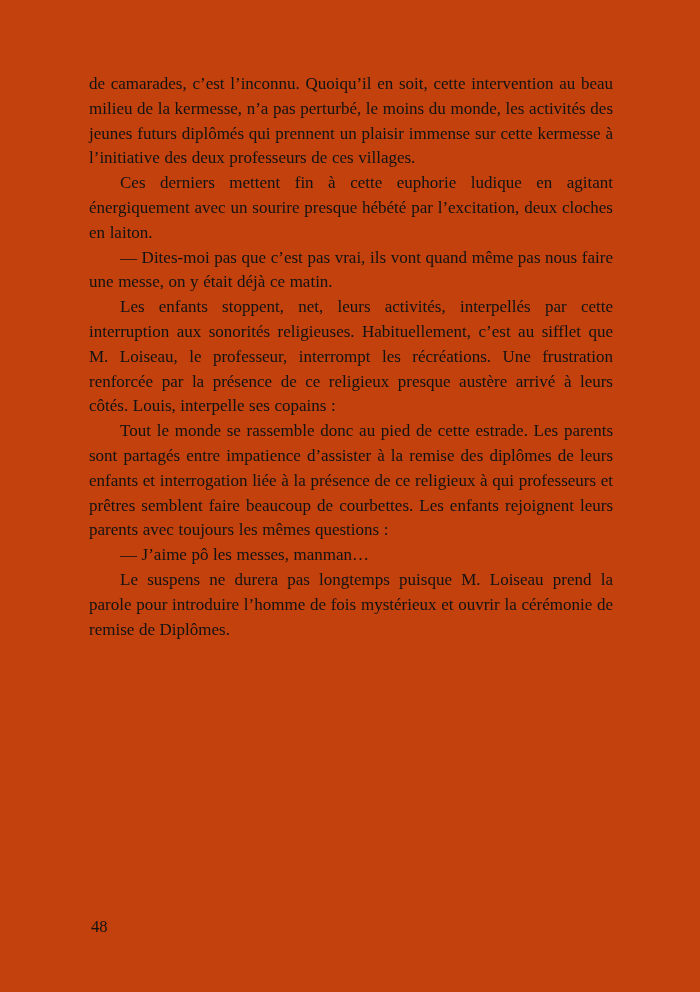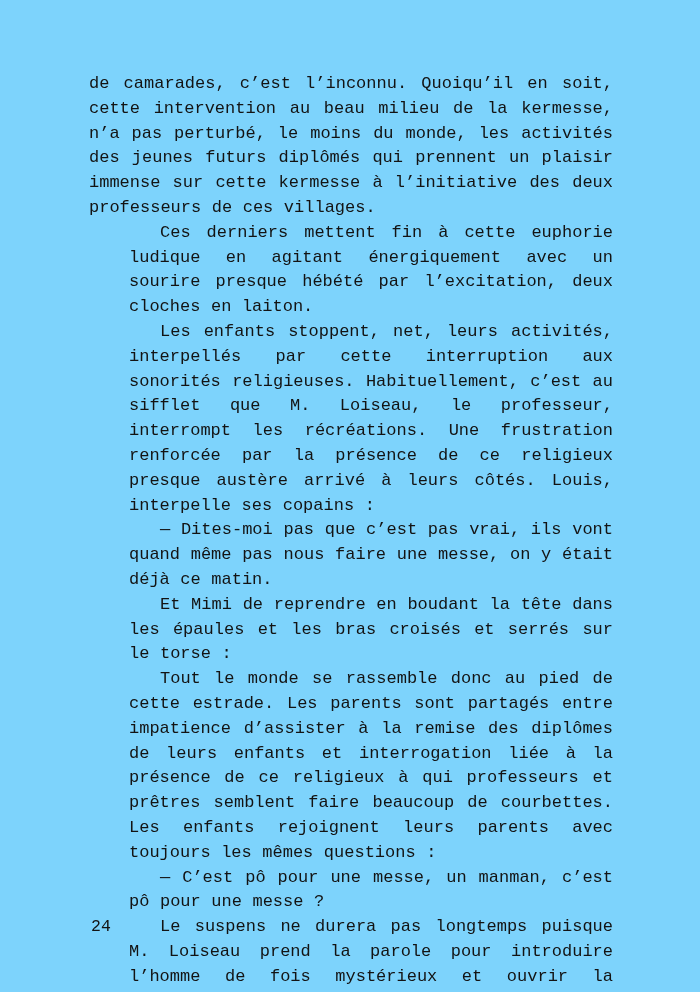--- a/index.html
+++ b/index.html
@@ -4,61 +4,58 @@
 <style>
   html, body {
     margin: 0;
     padding: 0;
     background: #ffffff;
   }
   .book-page {
     position: relative;
     width: 700px;
     height: 992px;
-    background: #7dd3fc;
-    font-family: Liberation Mono, monospace;
+    background: #c2410c;
+    font-family: Liberation Serif, serif;
     color: #131313;
     overflow: hidden;
   }
   .text-block {
     position: absolute;
     left: 89px;
     top: 72px;
     width: 524px;
     font-size: 17px;
     line-height: 24.8px;
     text-align: justify;
   }
   .para {
     margin: 0;
     padding: 0;
     text-indent: 0;
     word-spacing: 0.02em;
   }
   .para.indent {
     text-indent: 31px;
-    margin-left: 40px;
   }
   .page-number {
     position: absolute;
     left: 91px;
     top: 915px;
     font-size: 16.5px;
     line-height: 24px;
   }
 </style>
 </head>
 <body>
 
 <div class="book-page">
   <div class="text-block">
       <p class="para">de camarades, c’est l’inconnu. Quoiqu’il en soit, cette intervention au beau milieu de la kermesse, n’a pas perturbé, le moins du monde, les activités des jeunes futurs diplômés qui prennent un plaisir immense sur cette kermesse à l’initiative des deux professeurs de ces villages.</p>
       <p class="para indent">Ces derniers mettent fin à cette euphorie ludique en agitant énergiquement avec un sourire presque hébété par l’excitation, deux cloches en laiton.</p>
+      <p class="para indent">—&nbsp;Dites-moi pas que c’est pas vrai, ils vont quand même pas nous faire une messe, on y était déjà ce matin.</p>
       <p class="para indent">Les enfants stoppent, net, leurs activités, interpellés par cette interruption aux sonorités religieuses. Habituellement, c’est au sifflet que M.&nbsp;Loiseau, le professeur, interrompt les récréations. Une frustration renforcée par la présence de ce religieux presque austère arrivé à leurs côtés. Louis, interpelle ses copains&nbsp;:</p>
-      <p class="para indent">—&nbsp;Dites-moi pas que c’est pas vrai, ils vont quand même pas nous faire une messe, on y était déjà ce matin.</p>
-      <p class="para indent">Et Mimi de reprendre en boudant la tête dans les épaules et les bras croisés et serrés sur le torse&nbsp;:</p>
       <p class="para indent">Tout le monde se rassemble donc au pied de cette estrade. Les parents sont partagés entre impatience d’assister à la remise des diplômes de leurs enfants et interrogation liée à la présence de ce religieux à qui professeurs et prêtres semblent faire beaucoup de courbettes. Les enfants rejoignent leurs parents avec toujours les mêmes questions&nbsp;:</p>
-      <p class="para indent">—&nbsp;C’est pô pour une messe, un manman, c’est pô pour une messe&nbsp;?</p>
+      <p class="para indent">—&nbsp;J’aime pô les messes, manman…</p>
       <p class="para indent">Le suspens ne durera pas longtemps puisque M.&nbsp;Loiseau prend la parole pour introduire l’homme de fois mystérieux et ouvrir la cérémonie de remise de Diplômes.</p>
-      <p class="para indent">—&nbsp;J’aime pô les messes, manman…</p>
     </div>
-  <div class="page-number">24</div>
+  <div class="page-number">48</div>
 </div>
 
 </body></html>

